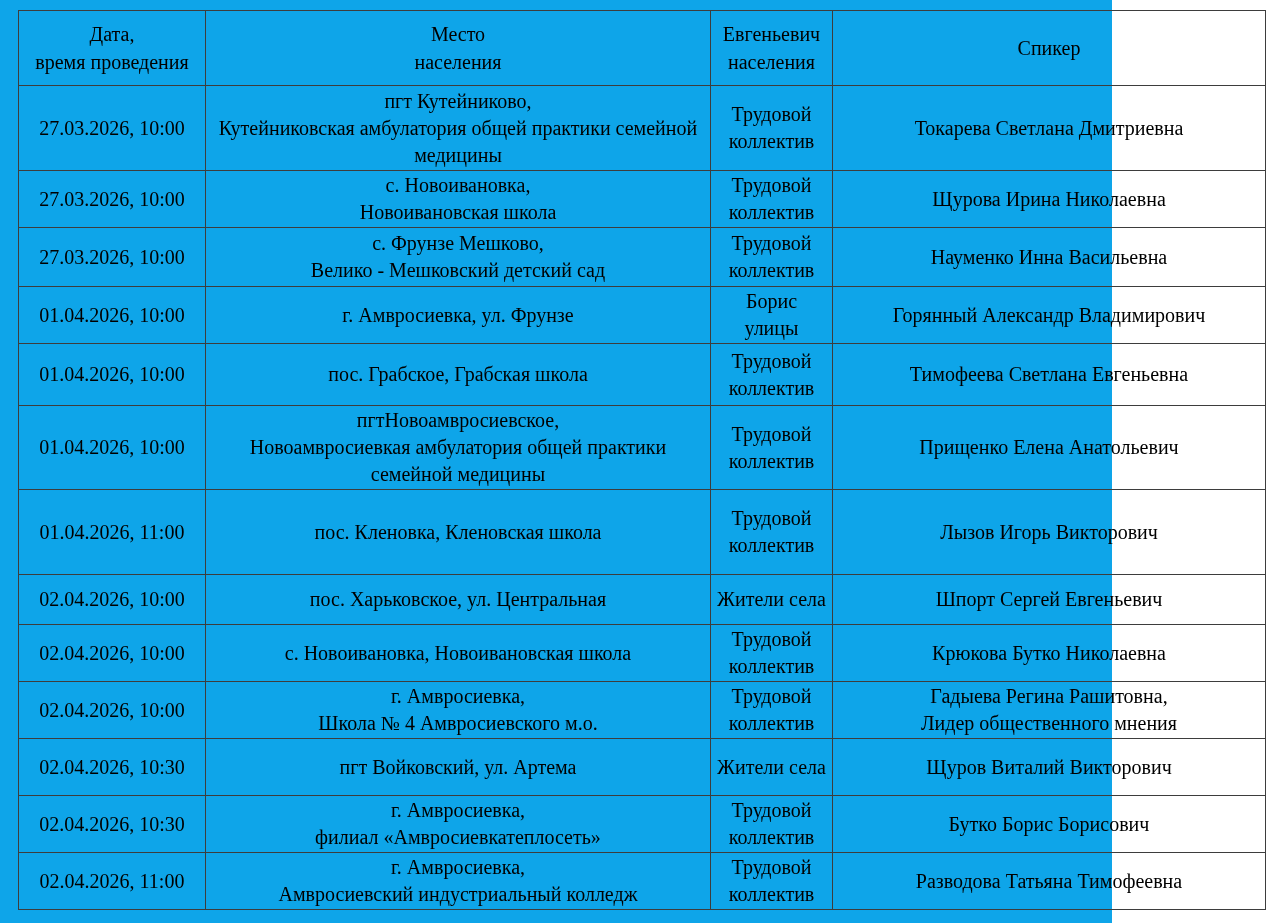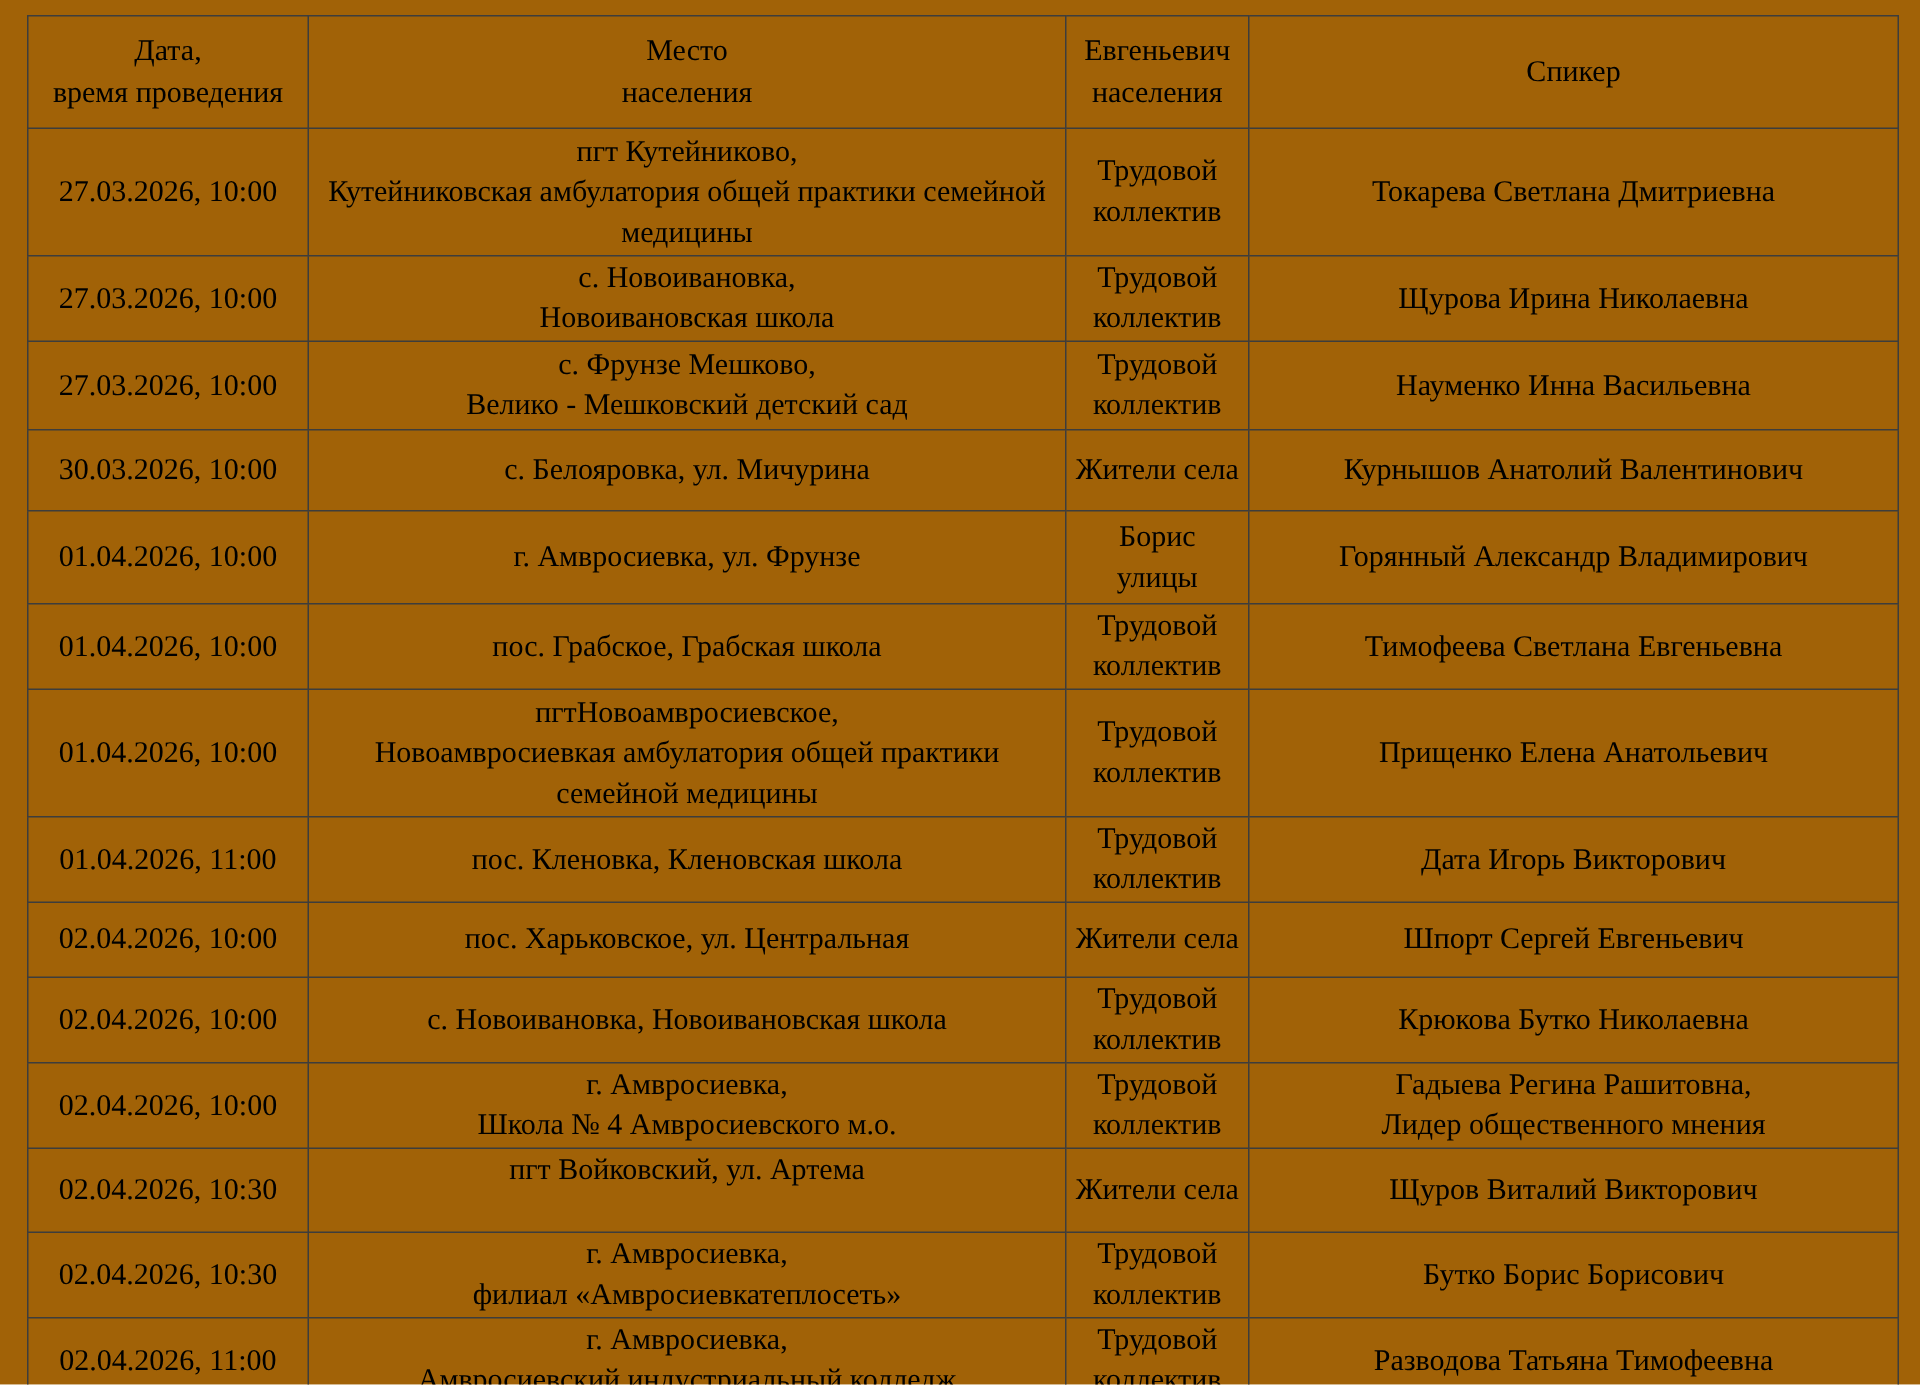--- a/index.html
+++ b/index.html
@@ -2,23 +2,23 @@
 <html><head>
 <meta charset="utf-8">
 <style>
   html, body {
     margin: 0;
     padding: 0;
     background: #ffffff;
   }
   .page {
     position: relative;
-    width: 1280px;
+    width: 1112px;
     height: 923px;
-    background: #a16207;
+    background: #0ea5e9;
     font-family: "Liberation Serif", "DejaVu Serif", serif;
     color: #000000;
   }
   table.schedule {
     position: absolute;
     left: 18px;
     top: 10px;
     width: 1247px;
     border-collapse: collapse;
     table-layout: fixed;
@@ -96,26 +96,20 @@
           <td>Щурова Ирина Николаевна</td>
         </tr>
         <tr>
           <td>27.03.2026, 10:00</td>
           <td>с. Фрунзе Мешково,
 Велико - Мешковский детский сад</td>
           <td>Трудовой коллектив</td>
           <td>Науменко Инна Васильевна</td>
         </tr>
         <tr>
-          <td>30.03.2026, 10:00</td>
-          <td>с. Белояровка, ул. Мичурина</td>
-          <td>Жители села</td>
-          <td>Курнышов Анатолий Валентинович</td>
-        </tr>
-        <tr>
           <td>01.04.2026, 10:00</td>
           <td>г. Амвросиевка, ул. Фрунзе</td>
           <td>Борис улицы</td>
           <td>Горянный Александр Владимирович</td>
         </tr>
         <tr>
           <td>01.04.2026, 10:00</td>
           <td>пос. Грабское, Грабская школа</td>
           <td>Трудовой коллектив</td>
           <td>Тимофеева Светлана Евгеньевна</td>
@@ -124,21 +118,21 @@
           <td>01.04.2026, 10:00</td>
           <td>пгтНовоамвросиевское,
 Новоамвросиевкая амбулатория общей практики семейной медицины</td>
           <td>Трудовой коллектив</td>
           <td>Прищенко Елена Анатольевич</td>
         </tr>
         <tr>
           <td>01.04.2026, 11:00</td>
           <td>пос. Кленовка, Кленовская школа</td>
           <td>Трудовой коллектив</td>
-          <td>Дата Игорь Викторович</td>
+          <td>Лызов Игорь Викторович</td>
         </tr>
         <tr>
           <td>02.04.2026, 10:00</td>
           <td>пос. Харьковское, ул. Центральная</td>
           <td>Жители села</td>
           <td>Шпорт Сергей Евгеньевич</td>
         </tr>
         <tr>
           <td>02.04.2026, 10:00</td>
           <td>с. Новоивановка, Новоивановская школа</td>

